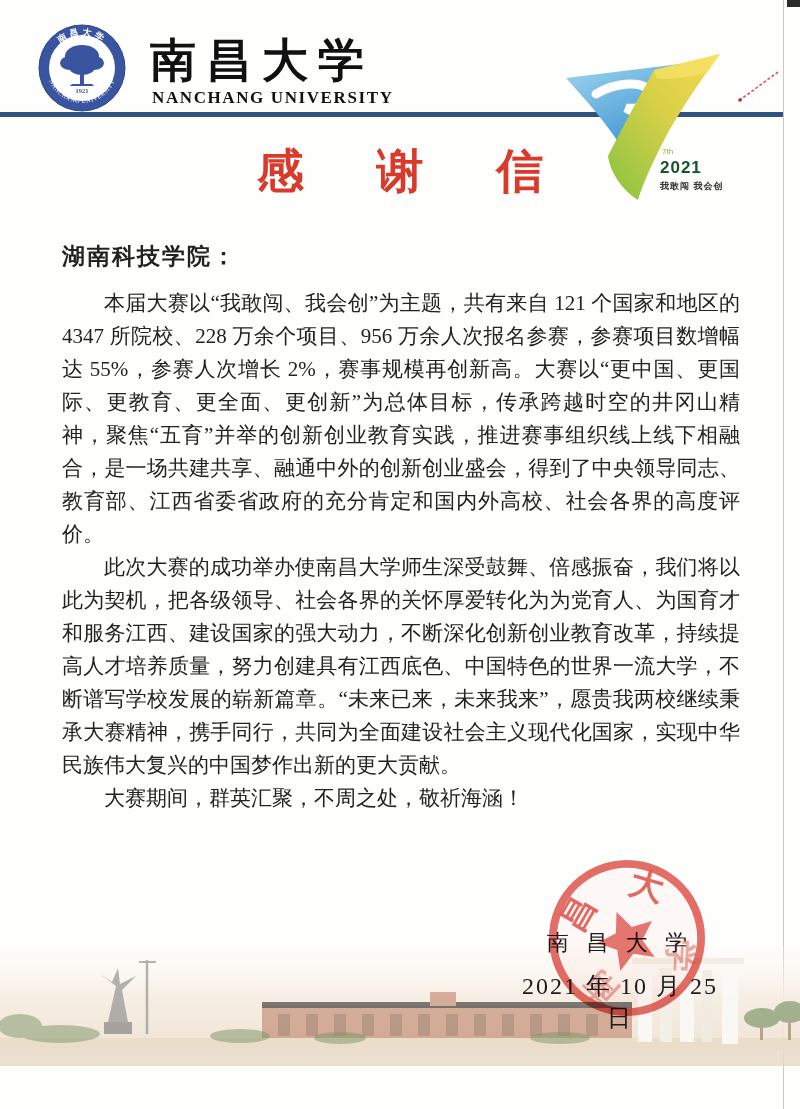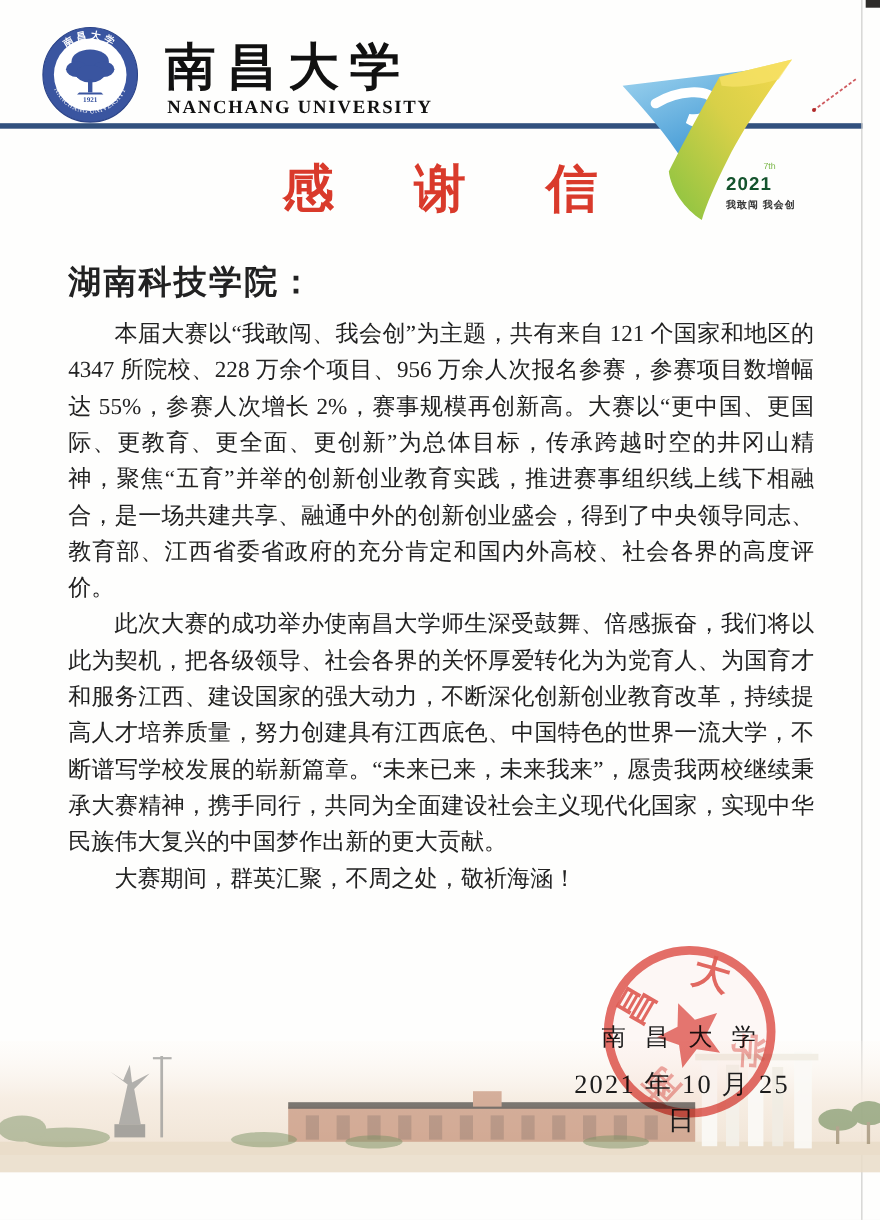--- a/index.html
+++ b/index.html
@@ -24,21 +24,20 @@
   .rule{position:absolute;left:0;top:112px;width:784px;height:5px;background:#32517e;}
   
   .event-logo{position:absolute;left:558px;top:52px;width:186px;height:152px;}
   .event-year{
     position:absolute;left:660px;top:158px;font-size:17px;font-weight:bold;color:#14532d;
     font-family:"Liberation Sans","DejaVu Sans",sans-serif;letter-spacing:1px;
   }
   .event-edition{
     position:absolute;left:662px;top:147px;font-size:8px;color:#7ab648;
     font-family:"Liberation Sans","DejaVu Sans",sans-serif;
-    margin-left:32px;
   }
   .event-slogan{
     position:absolute;left:660px;top:180px;font-size:9px;font-weight:bold;color:#333;
     font-family:"Liberation Sans","DejaVu Sans",sans-serif;letter-spacing:1px;
   }
   
   .scan-line{position:absolute;left:783px;top:0;width:1px;height:1109px;background:#c9c9c6;}
   .corner-patch{position:absolute;left:787px;top:0;width:13px;height:7px;background:#2e2c2a;}
   .pen-scratch{
     position:absolute;left:734px;top:70px;width:46px;height:34px;pointer-events:none;
@@ -47,21 +46,21 @@
   .title{
     position:absolute;left:0;top:140px;width:800px;text-align:center;
     font-size:47px;font-weight:bold;color:#d93a2b;letter-spacing:0.65em;
     text-indent:0.65em;
   }
   
   .body-block{
     position:absolute;left:62px;top:240px;width:678px;
     font-size:21px;line-height:33px;text-align:justify;color:#222;
   }
-  .salutation{font-size:30px;font-weight:bold;margin:0 0 14px 0;letter-spacing:2px;}
+  .salutation{font-size:23px;font-weight:bold;margin:0 0 14px 0;letter-spacing:2px;}
   .para{margin:0;text-indent:2em;}
   
   .sig-block{position:absolute;left:520px;top:916px;width:200px;text-align:center;}
   .sig-name{font-size:22px;letter-spacing:6px;margin:12px;}
   .sig-date{font-size:24px;letter-spacing:2px;margin:12px 0 0 0;}
   
   .seal{
     position:absolute;left:541px;top:852px;width:172px;height:172px;
     mix-blend-mode:multiply;opacity:0.92;
   }

